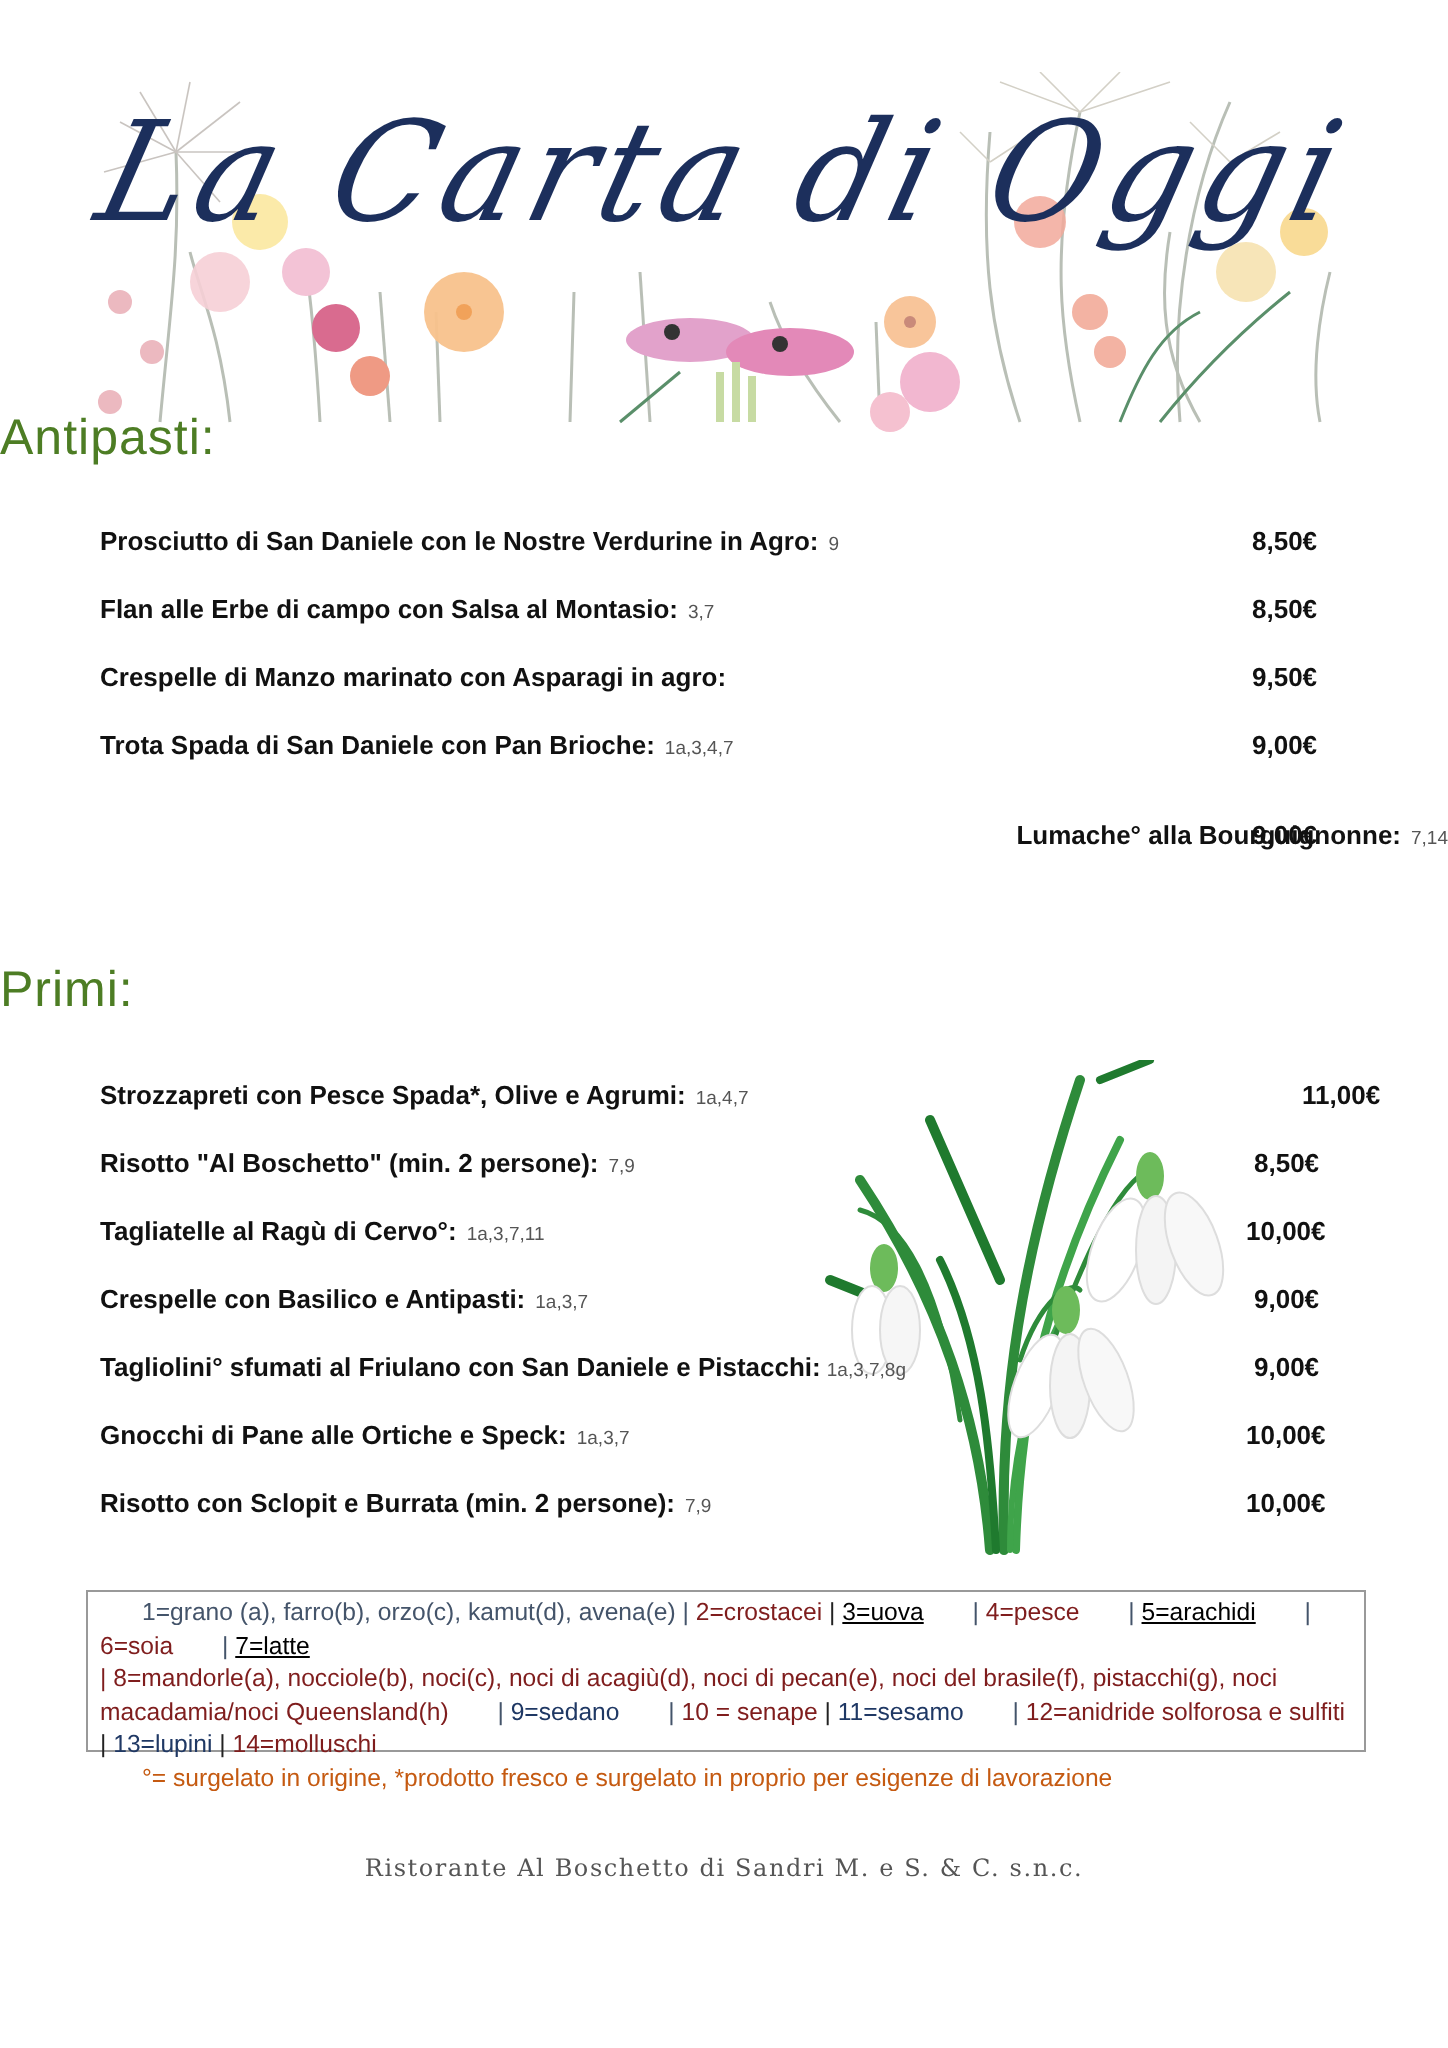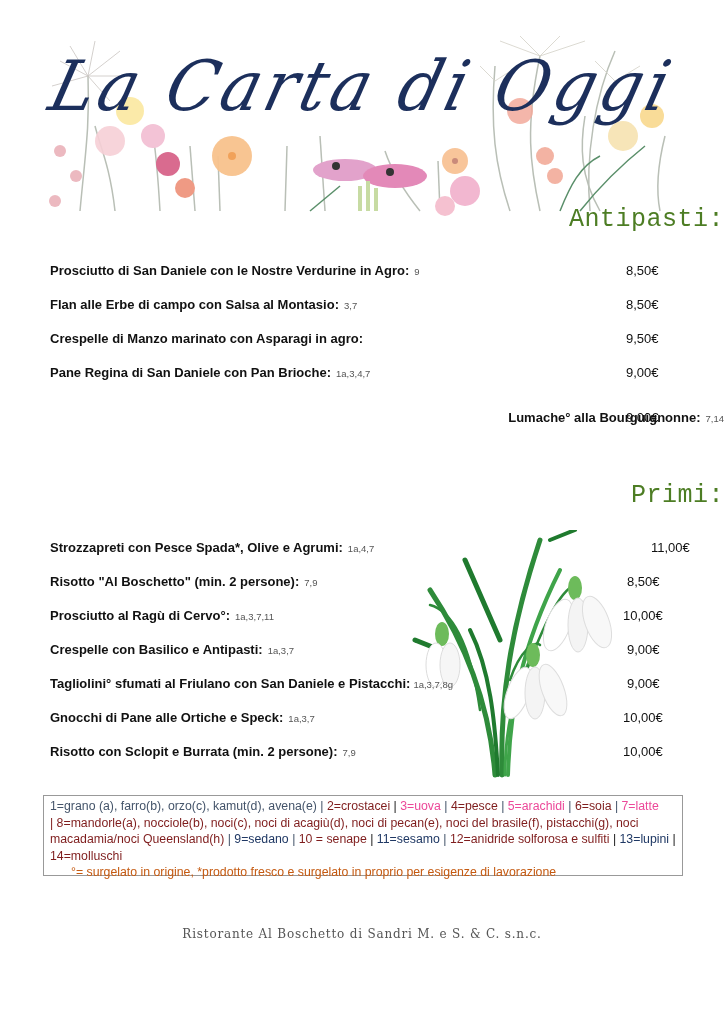--- a/index.html
+++ b/index.html
@@ -2,30 +2,30 @@
 <html><head>
 <meta charset="utf-8">
 <style>
   html, body { margin:0; padding:0; background:#ffffff; }
   body { width:724px; height:1024px; position:relative; overflow:hidden; font-family:"Liberation Sans", sans-serif; }
   .page { position:absolute; inset:0; }
   .header-art { position:absolute; left:40px; top:36px; width:660px; height:180px; }
   .title { position:absolute; left:0; width:724px; top:48px; text-align:center;
     font-family:"DejaVu Serif", serif; font-style:italic; font-size:66px; color:#1c2f5c;
     letter-spacing:4px; transform:skewX(-14deg) scaleY(1.05); font-weight:normal; }
-  .section-title { position:absolute; left:0; width:724px; text-align:right;
-    font-family:Liberation Mono, monospace; color:#4d7d24; font-size:25px; letter-spacing:0.5px; }
+  .section-title { position:absolute; left:0; width:724px; text-align:left;
+    font-family:Liberation Sans, sans-serif; color:#4d7d24; font-size:25px; letter-spacing:0.5px; }
   .item { position:absolute; left:50px; right:0; height:20px; font-size:13px; font-weight:bold; color:#111; white-space:nowrap; }
   .item .name { font-weight:bold; }
   .item .allergens { font-weight:normal; font-size:9.5px; color:#555; margin-left:5px; }
-  .item .price { position:absolute; font-weight:normal; font-size:13px; color:#111; }
+  .item .price { position:absolute; font-weight:bold; font-size:13px; color:#111; }
   .snowdrop { position:absolute; left:410px; top:530px; width:210px; height:255px; }
   .allergen-box { position:absolute; left:43px; top:795px; width:627px; height:73px;
     border:1px solid #999; padding:2px 5px 4px 6px; font-size:12.3px; line-height:16.5px; color:#44546a; }
-  .c-gray { color:#44546a; } .c-green { color:#7f1d1d; } .c-blue { color:#ec4899; }
+  .c-gray { color:#44546a;margin-left:21px; } .c-green { color:#7f1d1d; } .c-blue { color:#000000;text-decoration:underline; }
   .c-navy { color:#1f3864; } .c-orange { color:#c55a11;margin-left:21px; } .c-dark { color:#222; }
   .footer { position:absolute; left:0; width:724px; text-align:center; font-family:"DejaVu Serif", serif;
     font-size:12px; color:#555; letter-spacing:0.8px; }
 </style>
 </head>
 <body>
 
 <div class="page">
 
   <svg class="header-art" viewBox="0 0 660 180">
@@ -112,21 +112,21 @@
   </div>
   <div class="item" style="top:297px;">
     <span class="name">Flan alle Erbe di campo con Salsa al Montasio:</span><span class="allergens">3,7</span>
     <span class="price" style="left:576px;">8,50€</span>
   </div>
   <div class="item" style="top:331px;">
     <span class="name">Crespelle di Manzo marinato con Asparagi in agro:</span><span class="allergens"></span>
     <span class="price" style="left:576px;">9,50€</span>
   </div>
   <div class="item" style="top:365px;">
-    <span class="name">Pane Regina di San Daniele con Pan Brioche:</span><span class="allergens">1a,3,4,7</span>
+    <span class="name">Trota Spada di San Daniele con Pan Brioche:</span><span class="allergens">1a,3,4,7</span>
     <span class="price" style="left:576px;">9,00€</span>
   </div>
   <div class="item" style="top:410px;text-align:right;">
     <span class="name">Lumache° alla Bourguignonne:</span><span class="allergens">7,14</span>
     <span class="price" style="left:576px;">9,00€</span>
   </div>
 
   <div class="section-title" style="top:481px;">Primi:</div>
 
   <svg class="snowdrop" viewBox="0 0 210 255">
@@ -158,21 +158,21 @@
 
   <div class="item" style="top:540px;">
     <span class="name">Strozzapreti con Pesce Spada*, Olive e Agrumi:</span><span class="allergens">1a,4,7</span>
     <span class="price" style="left:601px;">11,00€</span>
   </div>
   <div class="item" style="top:574px;">
     <span class="name">Risotto "Al Boschetto" (min. 2 persone):</span><span class="allergens">7,9</span>
     <span class="price" style="left:577px;">8,50€</span>
   </div>
   <div class="item" style="top:608px;">
-    <span class="name">Prosciutto al Ragù di Cervo°:</span><span class="allergens">1a,3,7,11</span>
+    <span class="name">Tagliatelle al Ragù di Cervo°:</span><span class="allergens">1a,3,7,11</span>
     <span class="price" style="left:573px;">10,00€</span>
   </div>
   <div class="item" style="top:642px;">
     <span class="name">Crespelle con Basilico e Antipasti:</span><span class="allergens">1a,3,7</span>
     <span class="price" style="left:577px;">9,00€</span>
   </div>
   <div class="item" style="top:676px;">
     <span class="name">Tagliolini° sfumati al Friulano con San Daniele e Pistacchi:</span><span class="allergens" style="margin-left:3px;">1a,3,7,8g</span>
     <span class="price" style="left:577px;">9,00€</span>
   </div>

